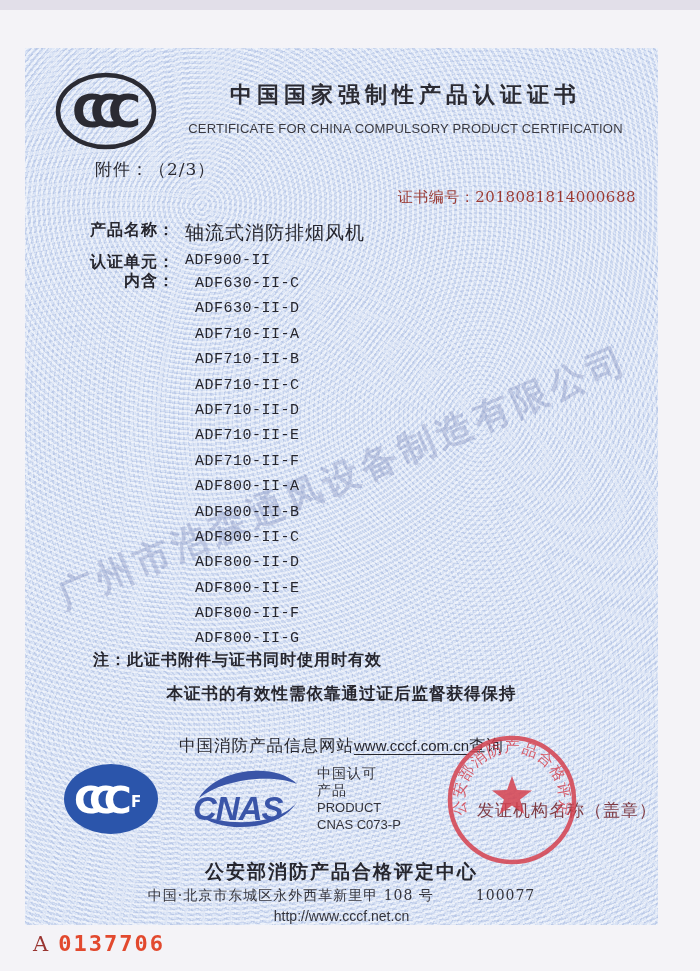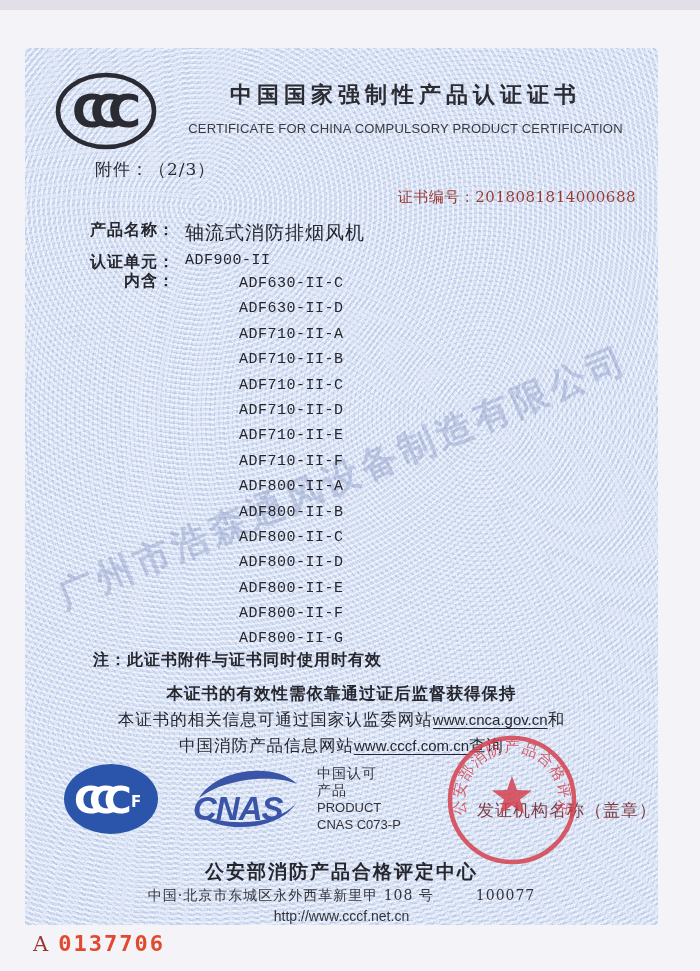--- a/index.html
+++ b/index.html
@@ -34,21 +34,21 @@
 
   .attachment { position:absolute; left:70px; top:110px; font-size:17px; color:#2b2b33; letter-spacing:1px; z-index:2; }
   .cert-no { position:absolute; right:22px; top:140px; font-size:15px; color:#9a3a33; letter-spacing:.5px; z-index:2; }
 
   .row { position:absolute; left:0; width:100%; z-index:2; display:flex; }
   .lbl { display:inline-block; width:150px; text-align:right; font-weight:bold; font-size:16px; color:#26262e; letter-spacing:1px; }
   .val-zh { margin-left:10px; font-size:19px; color:#26262e; letter-spacing:1px; }
   .val-mono { margin-left:10px; font-family:"Liberation Mono",monospace; font-size:15px; color:#26262e; letter-spacing:.5px; }
   .row-product { top:172px; }
   .row-unit { top:204px; }
-  .row-includes { top:223px;gap:44px; }
+  .row-includes { top:223px; }
   .model-list { margin-left:20px; }
   .model-line { font-family:"Liberation Mono",monospace; font-size:15px; color:#26262e; letter-spacing:.5px; height:25.4px; line-height:25.4px; }
 
   .note { position:absolute; left:68px; top:602px; font-size:16px; font-weight:bold; color:#26262e; letter-spacing:1px; z-index:2; }
   .center-line { position:absolute; left:0; width:100%; text-align:center; font-size:16.5px; color:#26262e; letter-spacing:1px; z-index:2; }
   .cl1 { top:635px; font-weight:bold; }
   .cl2 { top:661px; }
   .cl3 { top:687px; }
   .url { font-family:"Liberation Sans",sans-serif; font-size:15px; text-decoration:underline; text-underline-offset:3px; letter-spacing:0; }
 
@@ -124,23 +124,20 @@
           <div class="model-line">ADF800-II-E</div>
           <div class="model-line">ADF800-II-F</div>
           <div class="model-line">ADF800-II-G</div>
         </div>
     </div>
 
     <div class="note">注：此证书附件与证书同时使用时有效</div>
 
     <div class="center-line cl1">本证书的有效性需依靠通过证后监督获得保持</div>
 
-    <div class="center-line cl2">
-      <span>本证书的相关信息可通过国家认监委网站</span><span class="url">www.cnca.gov.cn</span><span>和</span>
-    </div>
 
     <div class="center-line cl3">
       <span>中国消防产品信息网站</span><span class="url">www.cccf.com.cn</span><span>查询</span>
     </div>
 
     <svg class="cccf-logo" width="100" height="76" viewBox="0 0 100 76">
       <ellipse cx="50" cy="38" rx="47" ry="35" fill="#2b55ab"></ellipse>
       <text x="13" y="52" font-family="'DejaVu Sans',sans-serif" font-weight="bold" font-size="38" letter-spacing="-13" fill="#ffffff">CCC</text>
       <text x="70" y="46" font-family="'DejaVu Sans',sans-serif" font-weight="bold" font-size="15" fill="#ffffff">F</text>
     </svg>

